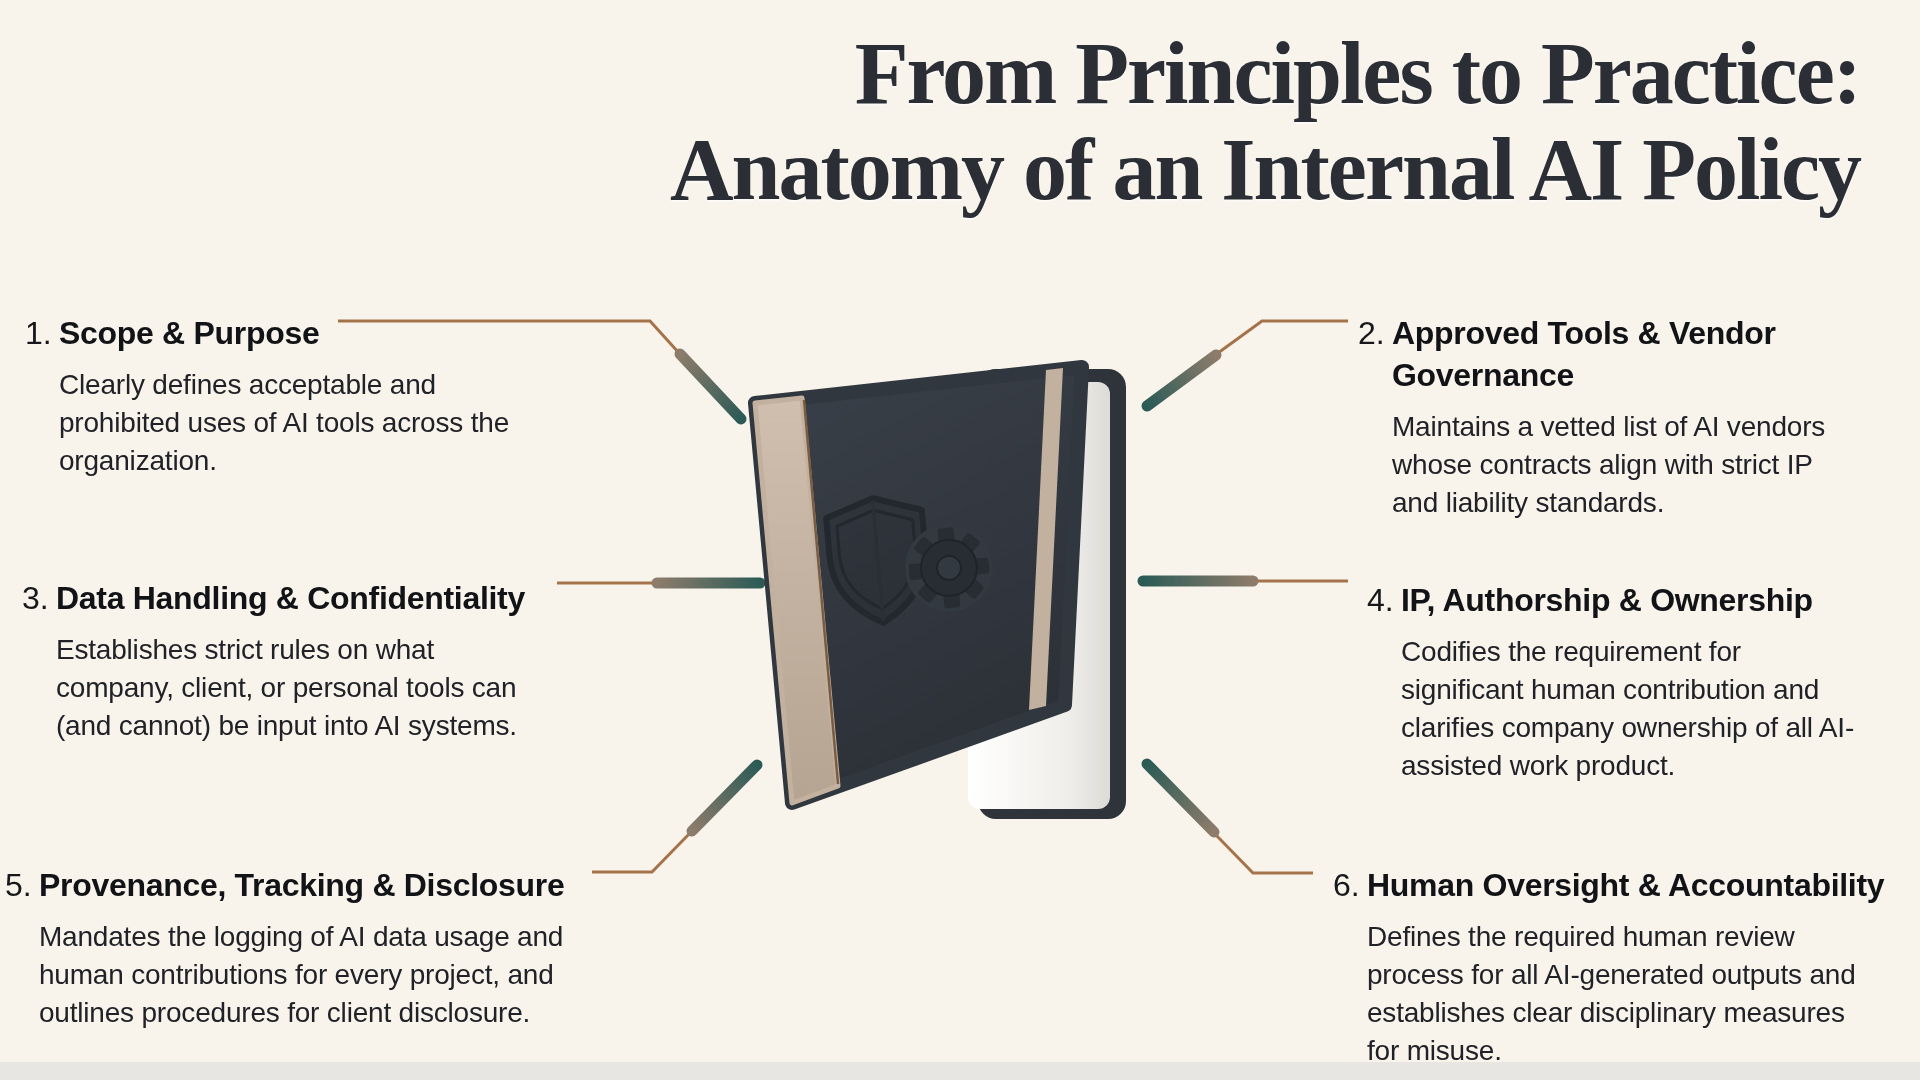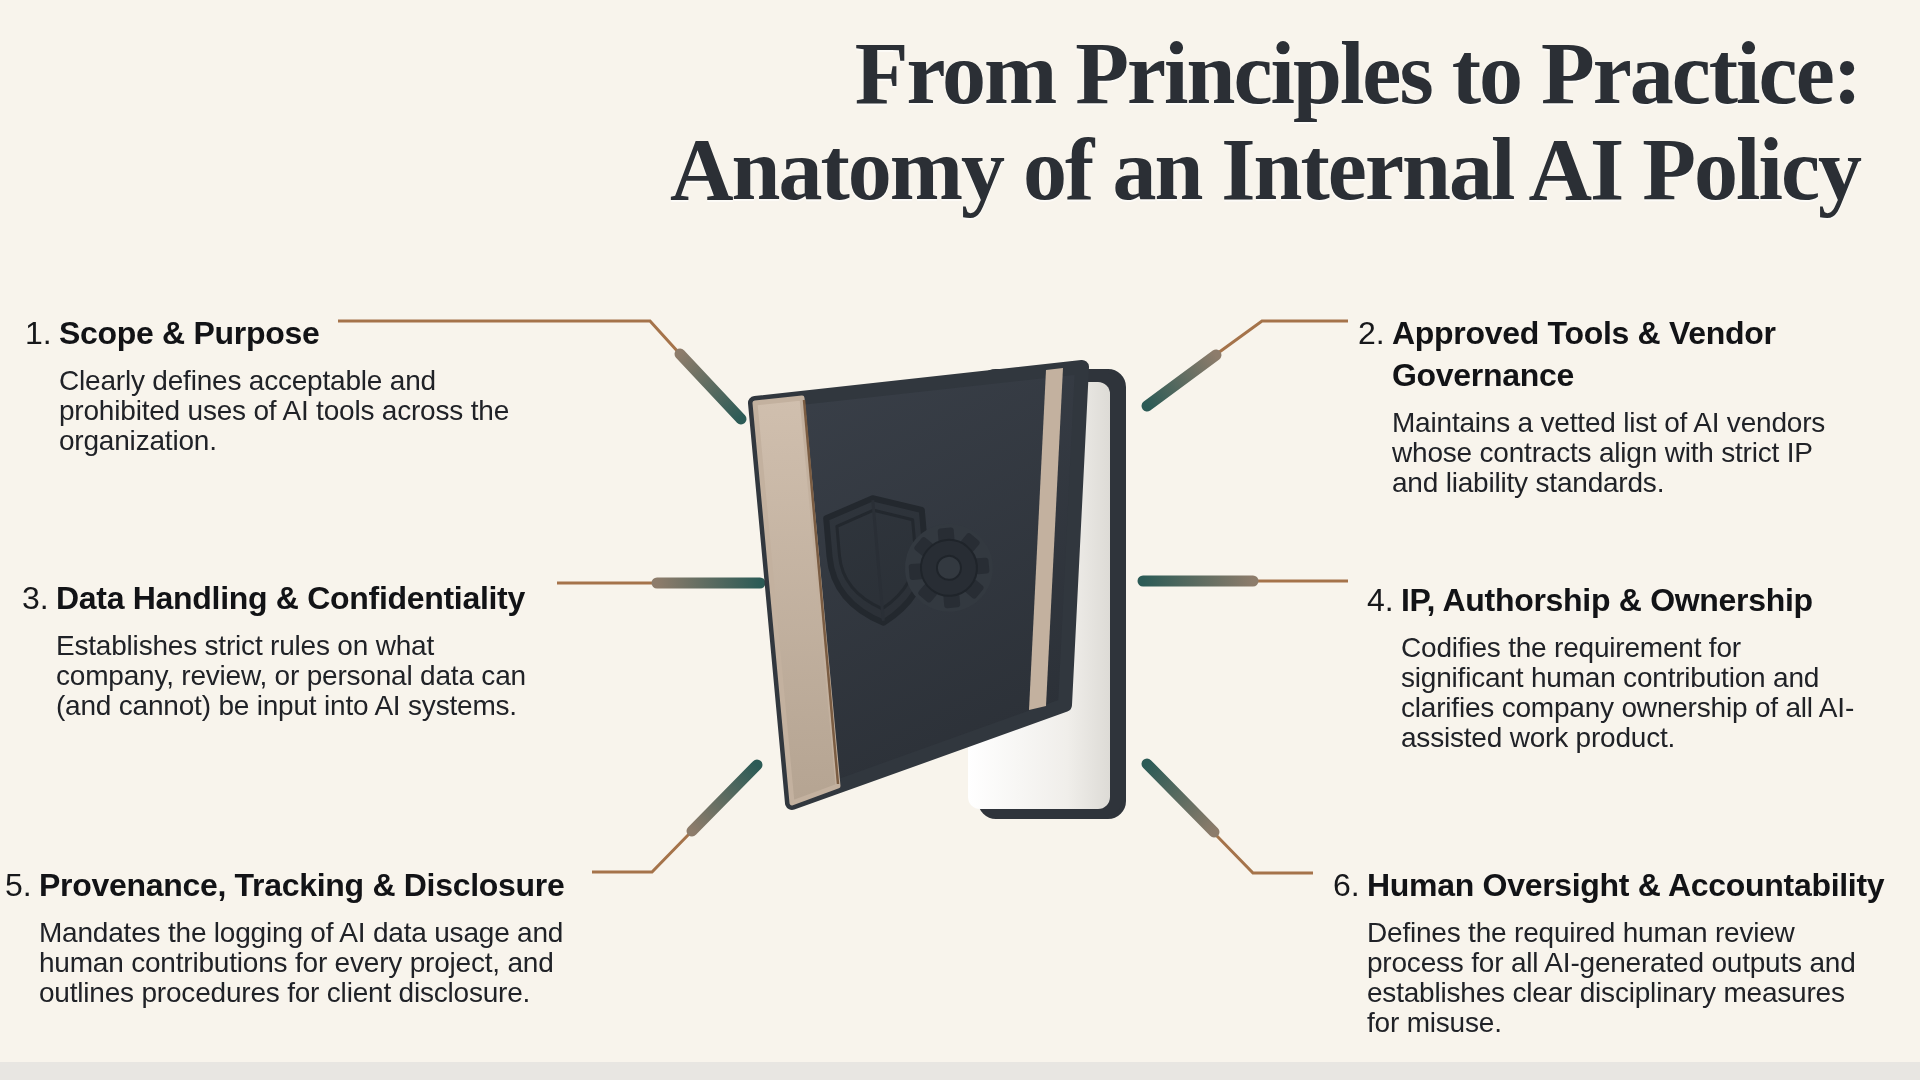--- a/index.html
+++ b/index.html
@@ -21,21 +21,21 @@
     white-space:pre-line;
     text-shadow:0 2px 1px rgba(255,255,255,0.6);
   }
   
   .section{position:absolute;}
   .sec-head{display:flex;align-items:baseline;font-size:32px;line-height:42px;}
   .sec-head .num{font-weight:400;min-width:28px;margin-right:6px;color:#17181b;}
   .sec-head .heading{font-weight:700;color:#121316;white-space:pre-line;letter-spacing:-0.3px;margin-top:12px;}
   .sec-body{
     margin-top:12px;padding-left:34px;
-    font-size:28px;line-height:30px;color:#202227;
+    font-size:28px;line-height:38px;color:#202227;
     white-space:pre-line;letter-spacing:-0.2px;
   }
   .pos-1{left:25px;top:300px;width:540px;}
   .pos-2{left:1358px;top:300px;width:540px;}
   .pos-3{left:22px;top:565px;width:560px;}
   .pos-4{left:1367px;top:567px;width:540px;}
   .pos-5{left:5px;top:852px;width:600px;}
   .pos-6{left:1333px;top:852px;width:585px;}
   .overlay{position:absolute;left:0;top:0;}
   .footer-strip{
@@ -171,21 +171,21 @@
 whose contracts align with strict IP
 and liability standards.</div>
   </div>
 
   <div class="section pos-3">
     <div class="sec-head">
       <span class="num">3.</span>
       <span class="heading">Data Handling &amp; Confidentiality</span>
     </div>
     <div class="sec-body">Establishes strict rules on what
-company, review, or personal data can
+company, client, or personal tools can
 (and cannot) be input into AI systems.</div>
   </div>
 
   <div class="section pos-4">
     <div class="sec-head">
       <span class="num">4.</span>
       <span class="heading">IP, Authorship &amp; Ownership</span>
     </div>
     <div class="sec-body">Codifies the requirement for
 significant human contribution and

